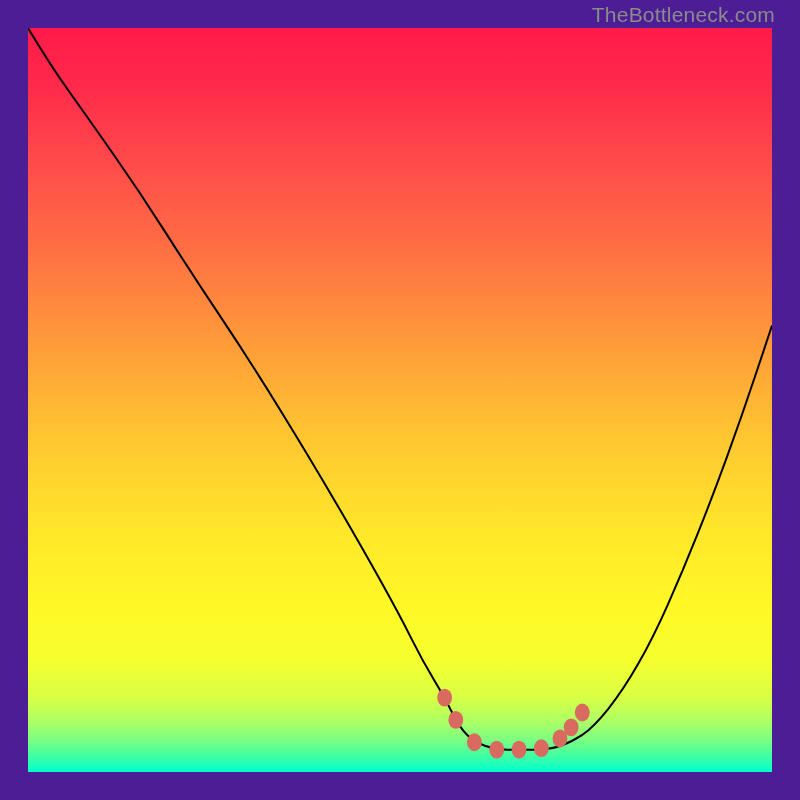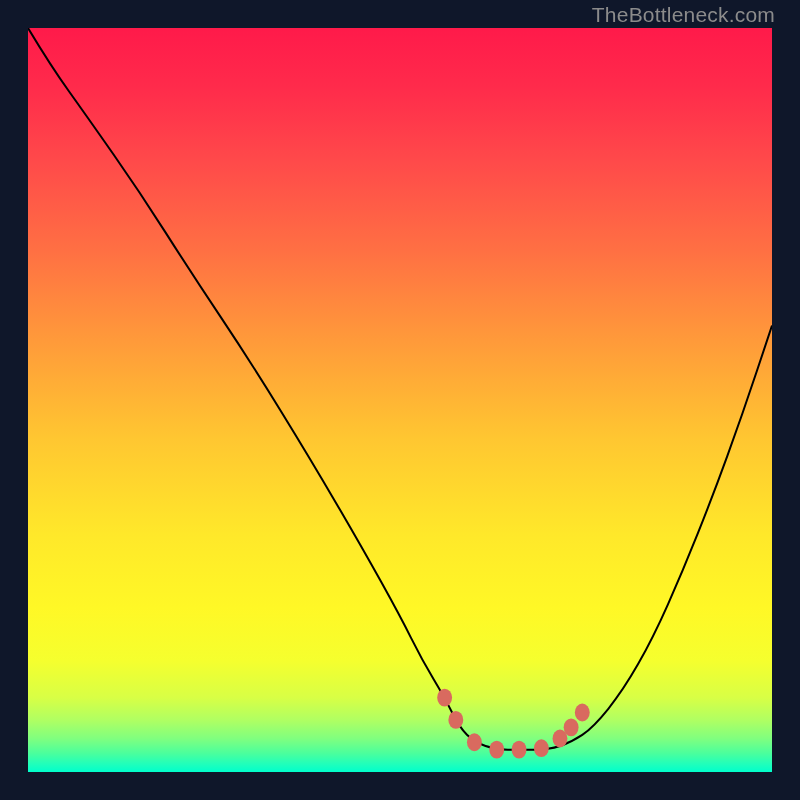--- a/index.html
+++ b/index.html
@@ -9,21 +9,21 @@
     height: 800px;
     background: #000000;
     overflow: hidden;
   }
   .outer {
     position: absolute;
     top: 0;
     left: 0;
     width: 800px;
     height: 800px;
-    background: #0f172a;
+    background: #4c1d95;
   }
   .plot {
     position: absolute;
     left: 28px;
     top: 28px;
     width: 744px;
     height: 744px;
     overflow: hidden;
   }
   .gradient {

